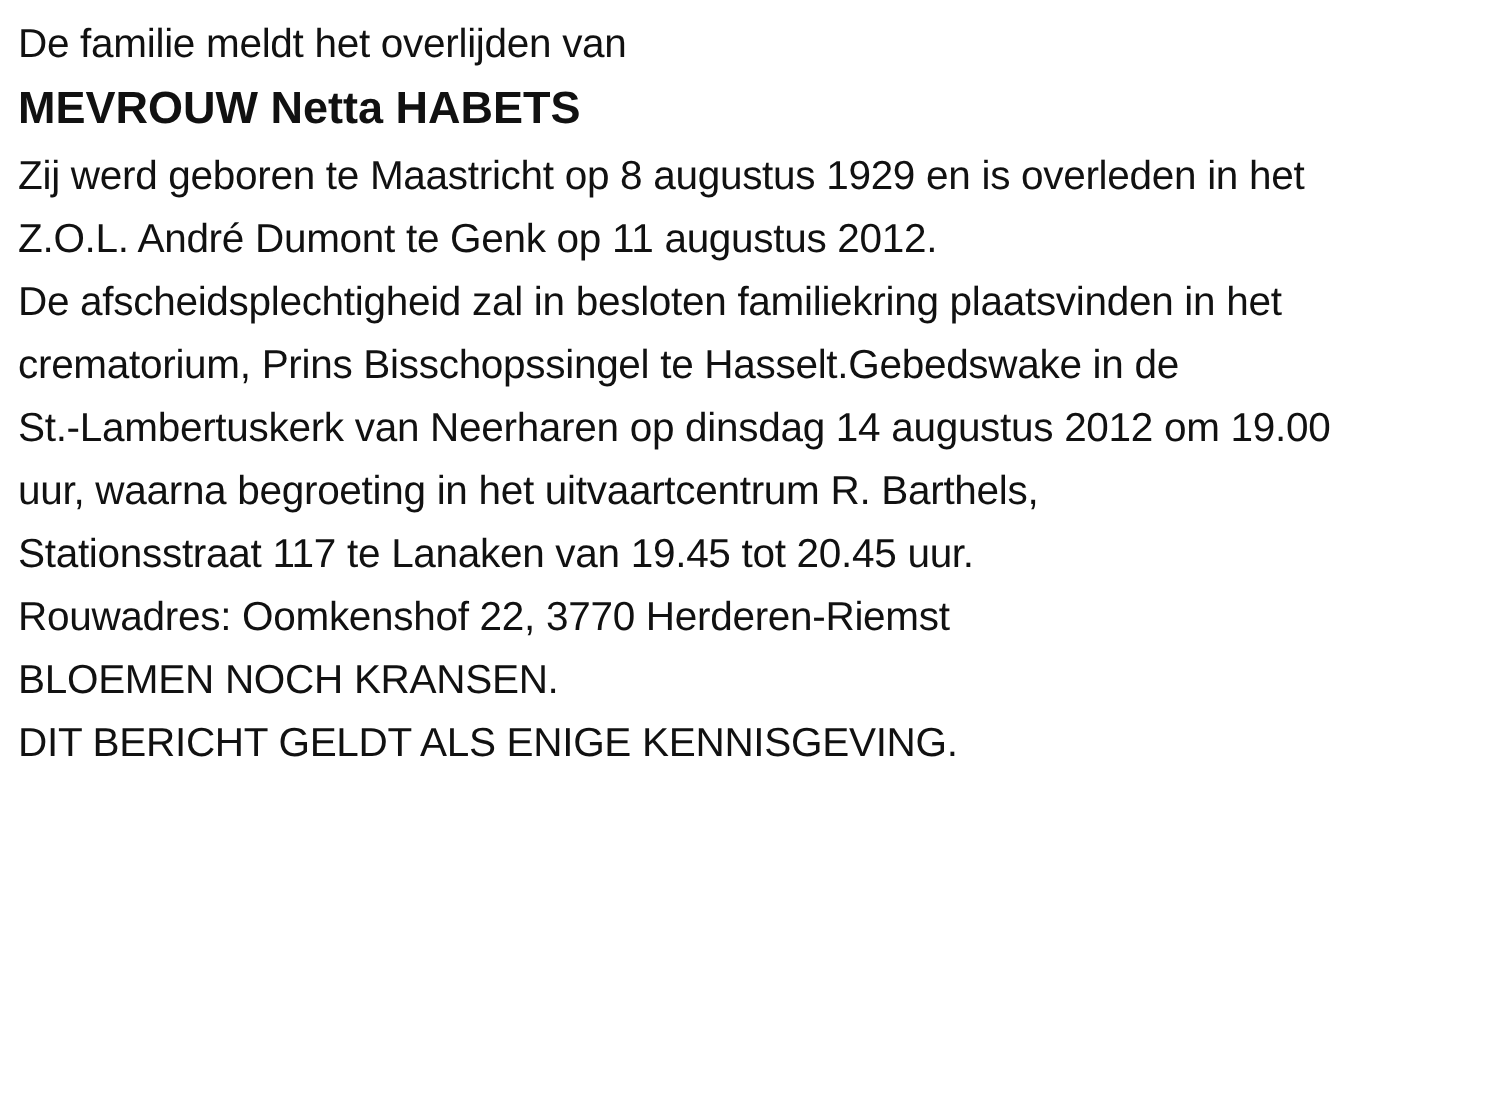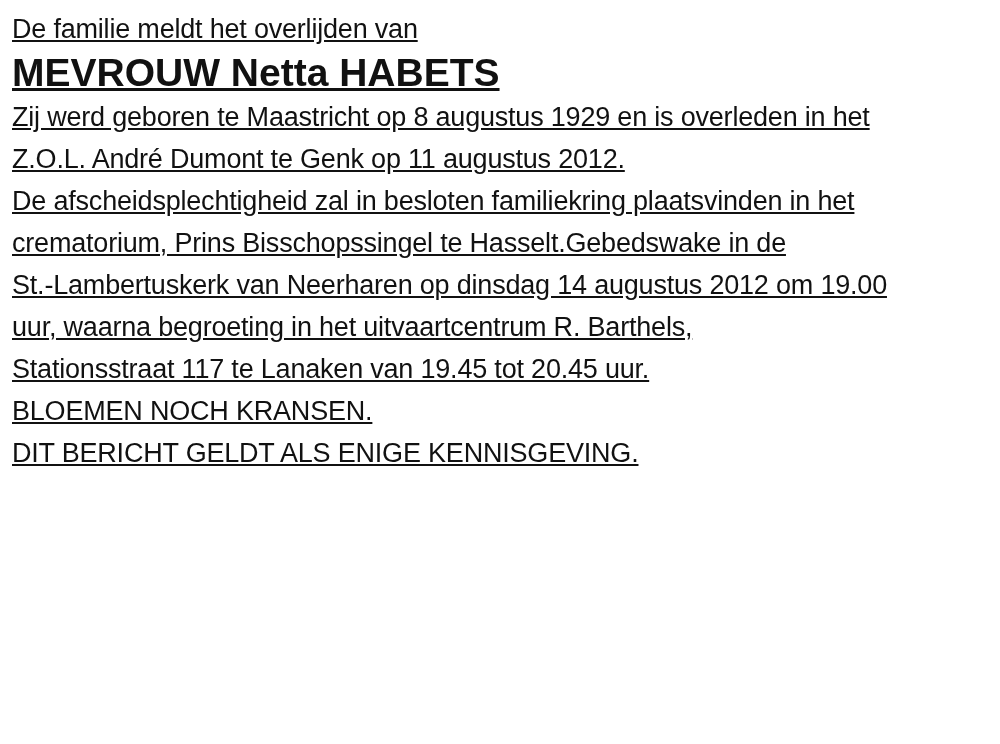--- a/index.html
+++ b/index.html
@@ -17,31 +17,30 @@
     height: 744px;
     box-sizing: border-box;
     padding: 8px 14px 0 12px;
     overflow: hidden;
     background: var(--bg-color);
     color: var(--text-color);
     font-family: "Liberation Sans", sans-serif;
     font-size: 27px;
     line-height: 42px;
     letter-spacing: -0.2px;
-    text-decoration: underline;
   }
   .page p, .page h1 {
     margin: 0;
   }
   .intro {
     margin-top: 0;
   }
   .name {
     margin-top: 32px;
-    font-size: 39px;
+    font-size: 30px;
     line-height: 46px;
     font-weight: 700;
     letter-spacing: 0;
   }
   .relation {
     margin-top: 4px;
     white-space: pre-line;
   }
   .details {
     margin-top: 36px;
@@ -65,16 +64,17 @@
 
 
   <p class="details">Zij werd geboren te Maastricht op 8 augustus 1929 en is overleden in het
 Z.O.L. André Dumont te Genk op 11 augustus 2012.
 De afscheidsplechtigheid zal in besloten familiekring plaatsvinden in het
 crematorium, Prins Bisschopssingel te Hasselt.Gebedswake in de
 St.-Lambertuskerk van Neerharen op dinsdag 14 augustus 2012 om 19.00
 uur, waarna begroeting in het uitvaartcentrum R. Barthels,
 Stationsstraat 117 te Lanaken van 19.45 tot 20.45 uur.</p>
 
+  <p class="rouwadres">Rouwadres: Oomkenshof 22, 3770 Herderen-Riemst</p>
 
   <p class="closing">BLOEMEN NOCH KRANSEN.
 DIT BERICHT GELDT ALS ENIGE KENNISGEVING.</p>
 </div>
 
 </body></html>

